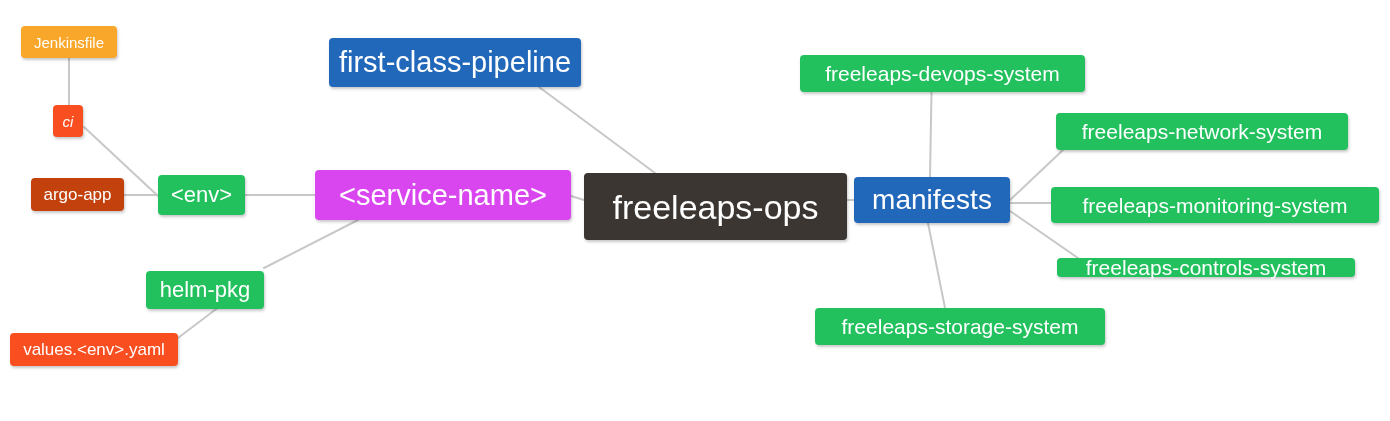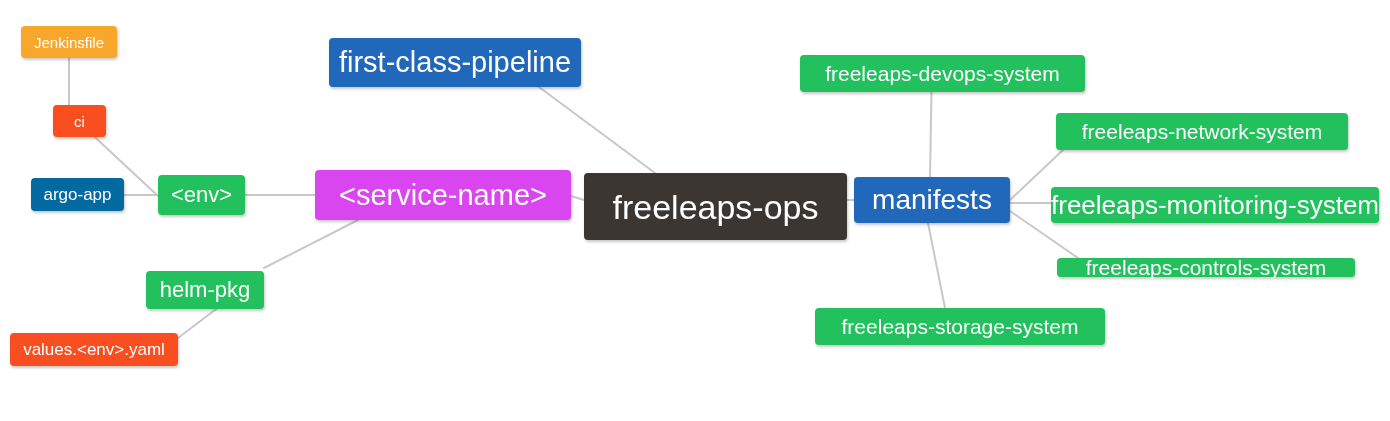--- a/index.html
+++ b/index.html
@@ -81,35 +81,35 @@
       </div>
       <div class="node" style="left: 146px; top: 259px; width: 118px; height: 38px; background: rgb(34, 193, 94); font-size: 22px; margin-top: 12px;">
         <span class="node-label">helm-pkg</span>
       </div>
       <div class="node" style="left: 800px; top: 26px; width: 285px; height: 37px; background: rgb(34, 193, 94); font-size: 21px; margin-top: 29px;">
         <span class="node-label">freeleaps-devops-system</span>
       </div>
       <div class="node" style="left: 1056px; top: 113px; width: 292px; height: 37px; background: rgb(34, 193, 94); font-size: 21px;">
         <span class="node-label">freeleaps-network-system</span>
       </div>
-      <div class="node" style="left: 1051px; top: 187px; width: 328px; height: 36px; background: rgb(34, 193, 94); font-size: 26px;">
+      <div class="node" style="left: 1051px; top: 187px; width: 328px; height: 36px; background: rgb(34, 193, 94); font-size: 21px;">
         <span class="node-label">freeleaps-monitoring-system</span>
       </div>
       <div class="node" style="left: 1057px; top: 258px; width: 298px; height: 19px; background: rgb(34, 193, 94); font-size: 21px;">
         <span class="node-label">freeleaps-controls-system</span>
       </div>
       <div class="node" style="left: 815px; top: 308px; width: 290px; height: 37px; background: rgb(34, 193, 94); font-size: 21px;">
         <span class="node-label">freeleaps-storage-system</span>
       </div>
       <div class="node" style="left: 21px; top: 26px; width: 96px; height: 32px; background: rgb(249, 167, 43); font-size: 15px;">
         <span class="node-label">Jenkinsfile</span>
       </div>
-      <div class="node" style="left: 53px; top: 105px; width: 53px; height: 32px; background: rgb(249, 78, 32); font-size: 15px;">
+      <div class="node" style="left: 53px; top: 105px; width: 30px; height: 32px; background: rgb(249, 78, 32); font-size: 15px; font-style: italic;">
         <span class="node-label">ci</span>
       </div>
-      <div class="node" style="left: 31px; top: 178px; width: 93px; height: 33px; background: #0369a1; font-size: 17px;">
+      <div class="node" style="left: 31px; top: 178px; width: 93px; height: 33px; background: #c2410c; font-size: 17px;">
         <span class="node-label">argo-app</span>
       </div>
       <div class="node" style="left: 10px; top: 333px; width: 168px; height: 33px; background: rgb(249, 78, 32); font-size: 17px;">
         <span class="node-label">values.&lt;env&gt;.yaml</span>
       </div>
     </div>
 </div>
 
 </body></html>

